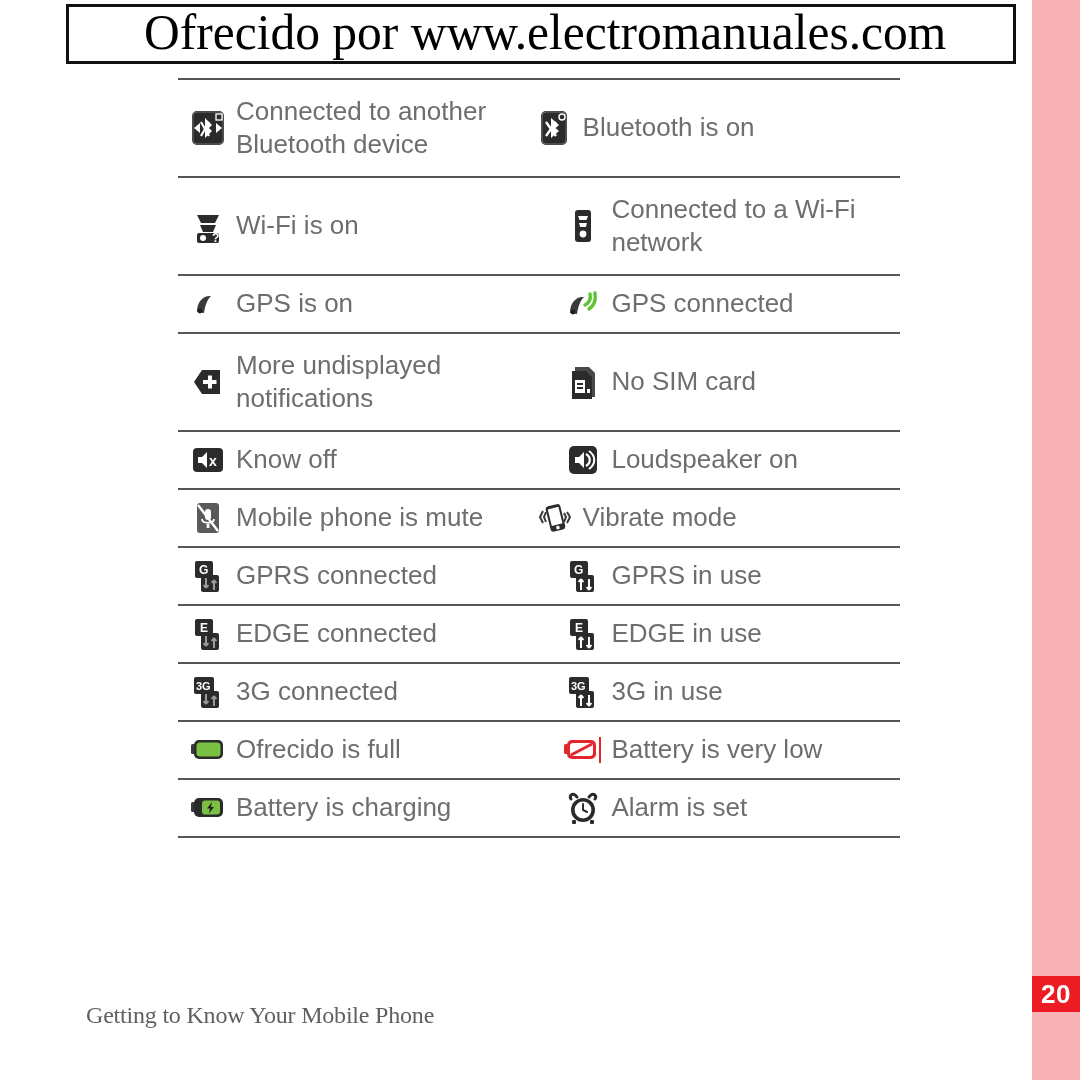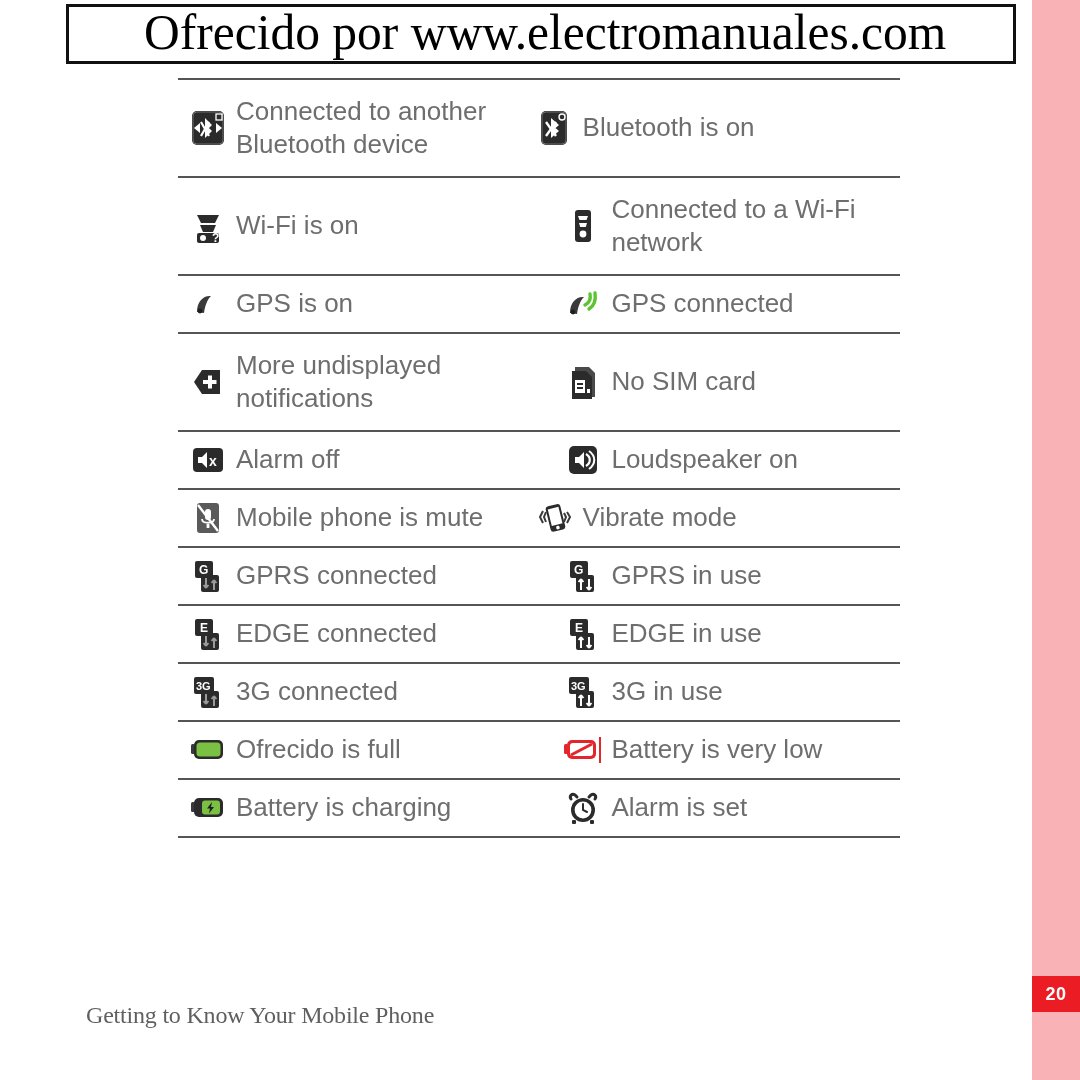--- a/index.html
+++ b/index.html
@@ -25,21 +25,21 @@
     background: #f9b3b6;
   }
   #page-number-box {
     position: absolute;
     left: 1032px;
     top: 976px;
     width: 48px;
     height: 36px;
     background: #ec1c24;
     color: #ffffff;
-    font-size: 18px;
+    font-size: 26px;
     font-weight: bold;
     letter-spacing: 0.5px;
     display: flex;
     align-items: center;
     justify-content: center;
     font-family: "Liberation Sans", sans-serif;
   }
 
   
   #watermark-banner {
@@ -253,21 +253,21 @@
 
   <div class="icon-row h-short">
     <div class="cell left">
       <span class="icon-slot">
         <svg class="ico" width="36" height="32" viewBox="0 0 36 32">
           <rect x="3" y="4" width="30" height="24" rx="4" fill="#2b2b2b"></rect>
           <path d="M8 13 L12 13 L17 8 L17 24 L12 19 L8 19 Z" fill="#ffffff"></path>
           <text x="19" y="22" font-family="Liberation Sans, sans-serif" font-size="14" font-weight="bold" fill="#ffffff">x</text>
         </svg>
       </span>
-      <span class="cell-label">Alarm off</span>
+      <span class="cell-label">Know off</span>
     </div>
     <div class="cell right">
       <span class="icon-slot">
         <svg class="ico" width="34" height="34" viewBox="0 0 34 34">
           <rect x="3" y="3" width="28" height="28" rx="5" fill="#2b2b2b"></rect>
           <path d="M9 14 L13 14 L18 9 L18 25 L13 20 L9 20 Z" fill="#ffffff"></path>
           <path d="M20 11 C25 14, 25 20, 20 23" stroke="#ffffff" stroke-width="2.2" fill="none"></path>
           <path d="M23 8 C30 13, 30 21, 23 26" stroke="#ffffff" stroke-width="2" fill="none"></path>
         </svg>
       </span>

